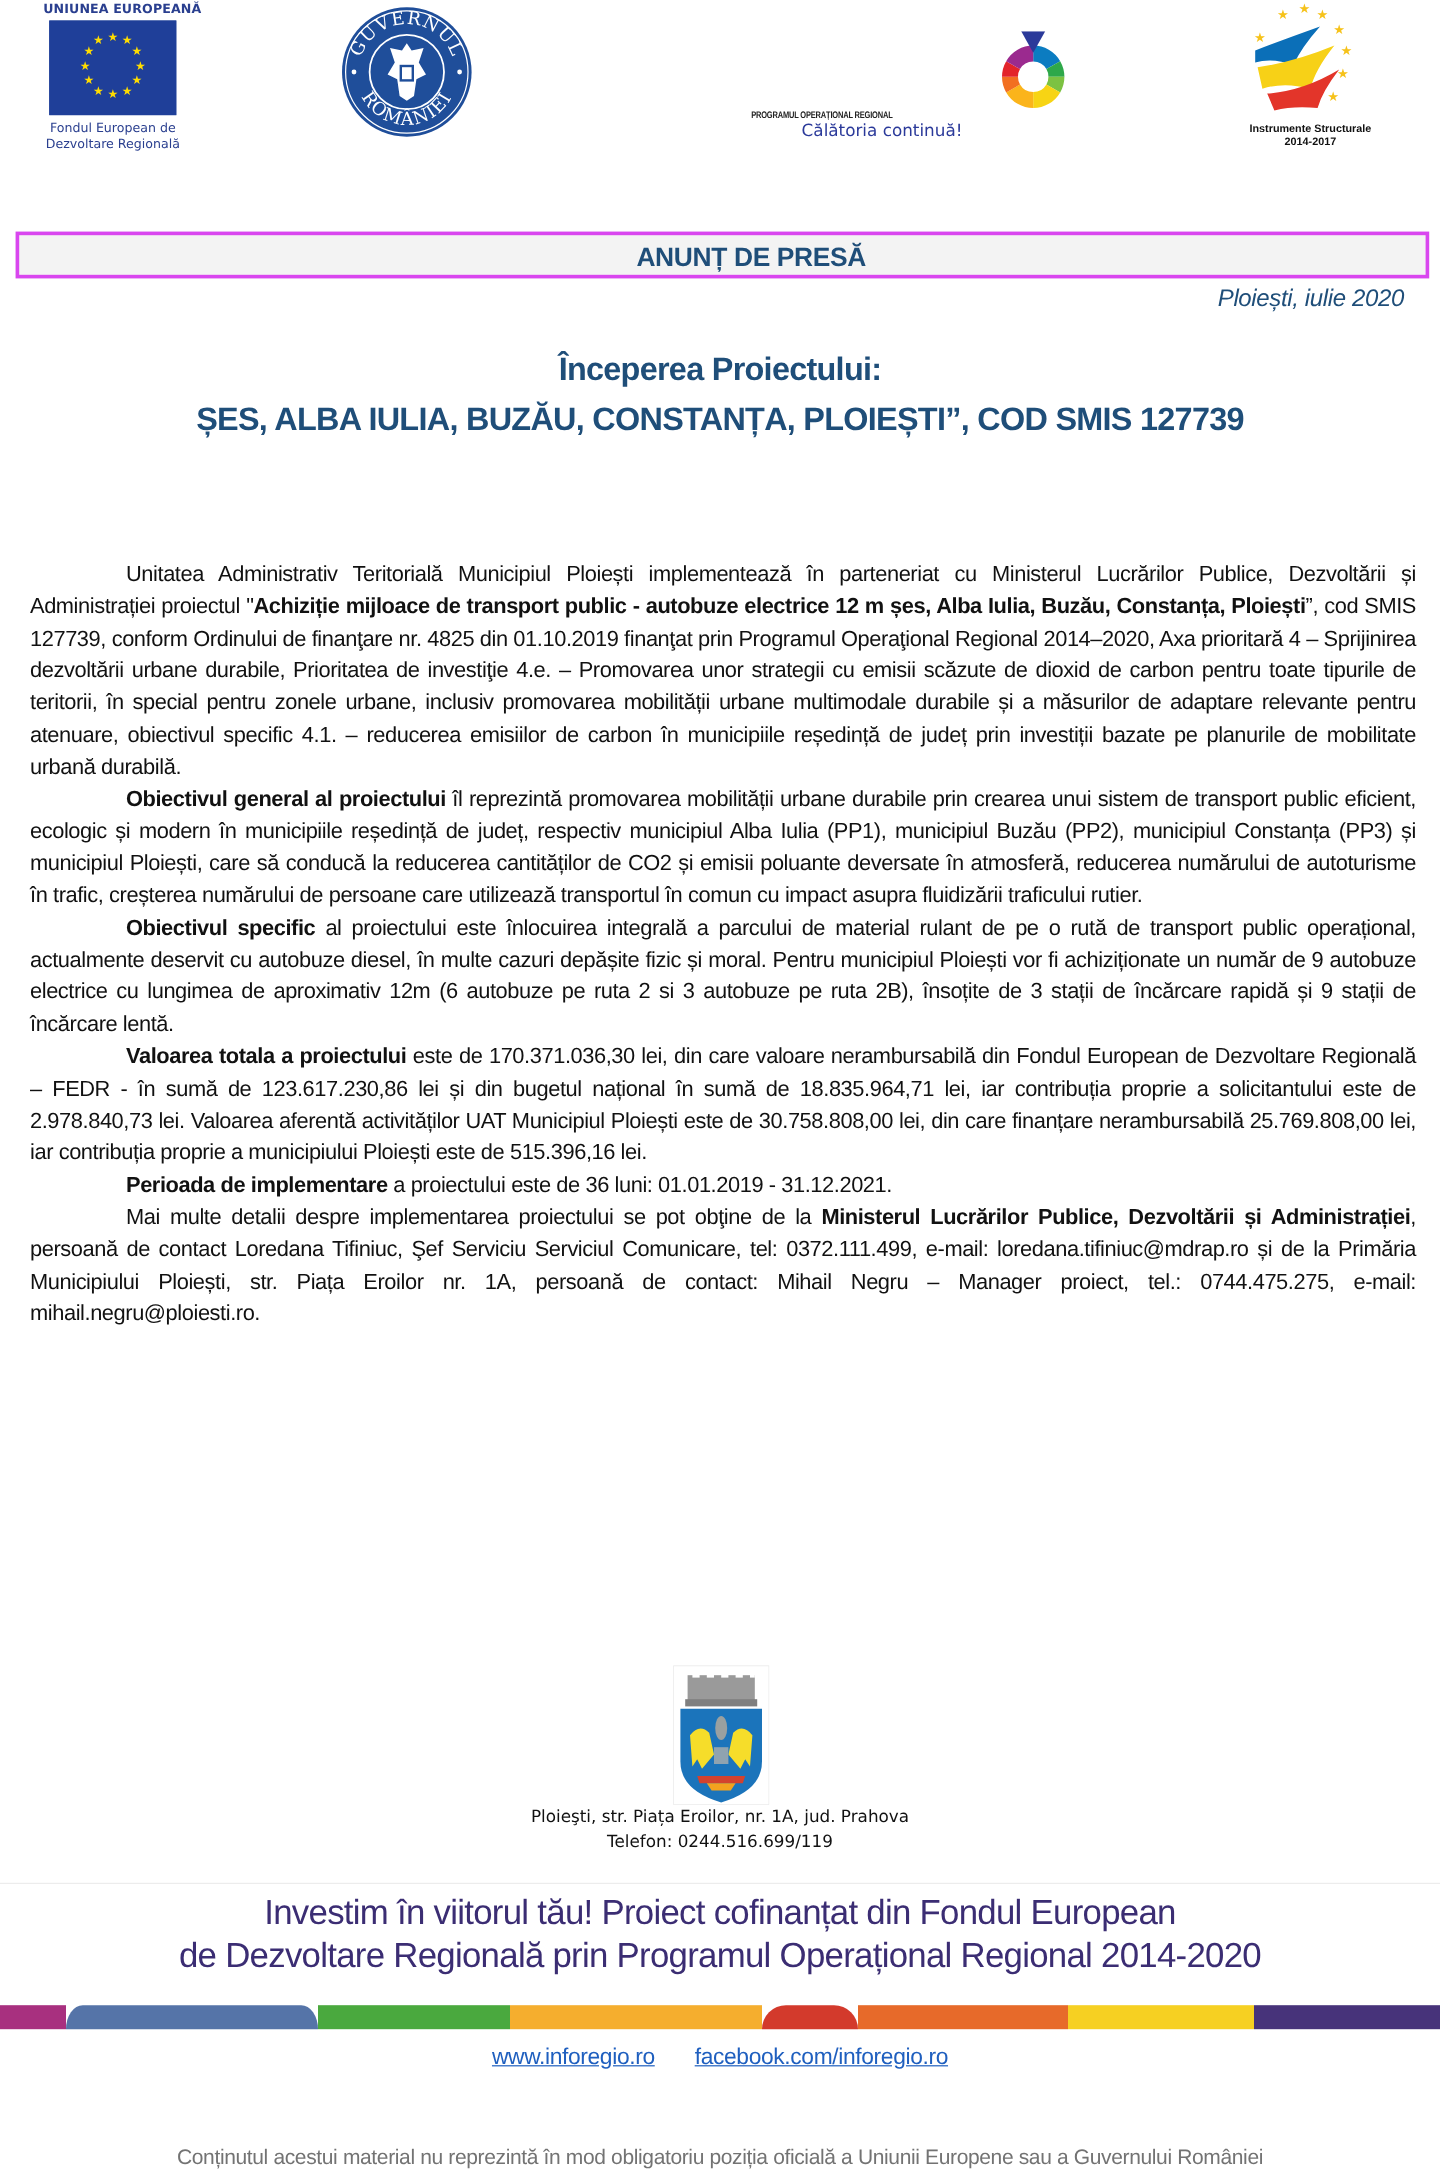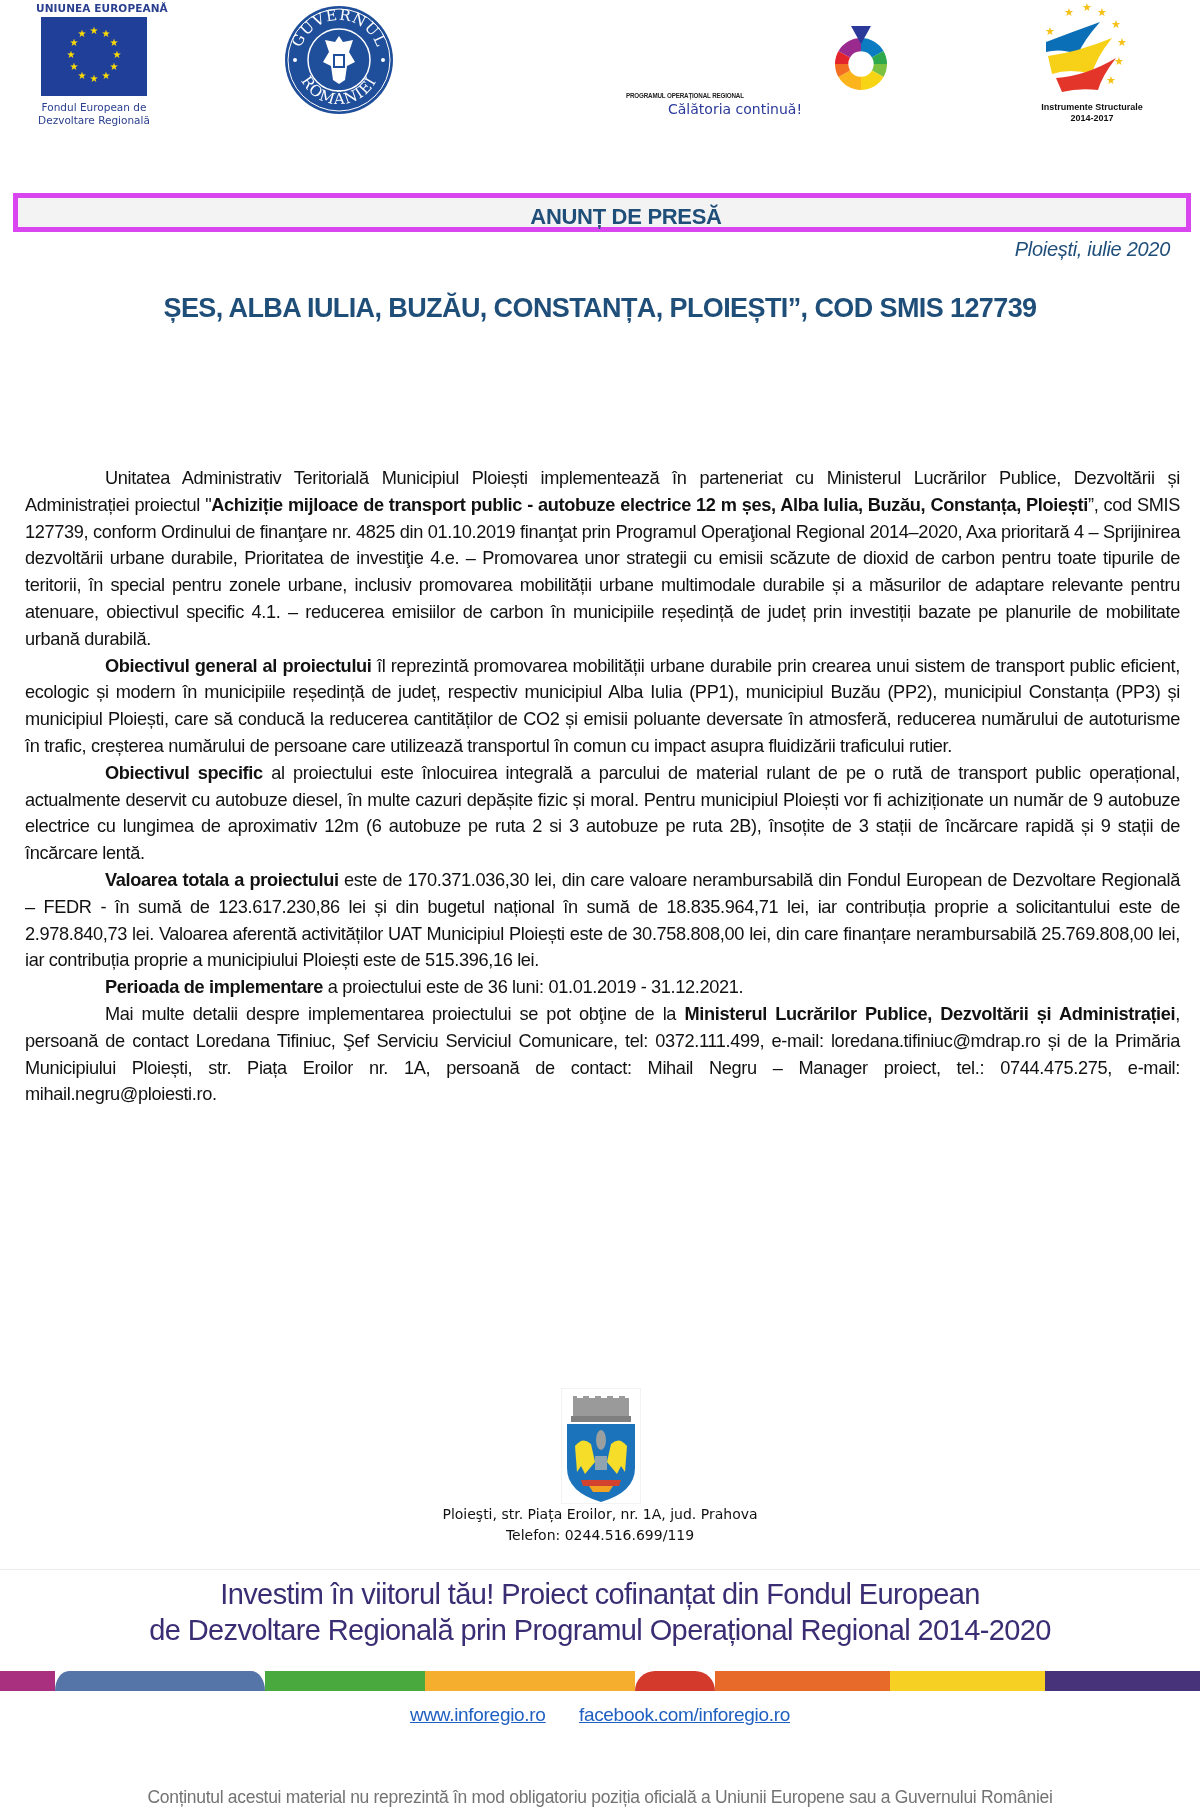--- a/index.html
+++ b/index.html
@@ -17,21 +17,21 @@
 
   .regio-logo { left: 626px; top: 8px; width: 264px; height: 110px; }
   .regio-word { position: absolute; left: 0; top: 0; font-family: "DejaVu Sans", sans-serif; font-weight: bold; font-size: 82px; color: #2b3a9a; letter-spacing: -6px; line-height: 82px; }
   .regio-prog { position: absolute; left: 0; top: 83px; font-family: "Liberation Sans", sans-serif; font-size: 8px; font-weight: bold; color: #222; letter-spacing: -0.2px; white-space: nowrap; transform: scaleX(0.78); transform-origin: left; }
   .regio-tag { position: absolute; left: 42px; top: 93px; font-family: "DejaVu Sans", sans-serif; font-size: 14px; color: #2b3a9a; white-space: nowrap; }
 
   .is-logo { left: 1022px; top: 2px; width: 140px; height: 126px; }
   .is-text { position: absolute; left: 0; top: 100px; width: 140px; text-align: center; font-size: 9px; font-weight: bold; line-height: 11px; color: #111; }
 
   
-  .banner { position: absolute; left: 13px; top: 193px; width: 1178px; height: 39px; background: #f3f3f3; border: 5px solid #d946ef; text-align: center; padding-left: 48px; }
+  .banner { position: absolute; left: 13px; top: 193px; width: 1178px; height: 39px; background: #f3f3f3; border: 3px solid #d946ef; text-align: center; padding-left: 48px; }
   .banner span { font-size: 22px; font-weight: bold; color: #1f4e79; line-height: 37px; letter-spacing: -0.3px; }
 
   .date { position: absolute; right: 30px; top: 238px; font-size: 20px; font-style: italic; font-weight: normal; color: #1f4e79; letter-spacing: -0.3px; }
 
   .title { position: absolute; left: 0; top: 288px; width: 1200px; text-align: center; color: #1f4e79; font-weight: bold; font-size: 27px; line-height: 41px; letter-spacing: -0.6px; }
 
   
   .body { position: absolute; left: 25px; top: 465px; width: 1155px; font-size: 18.2px; line-height: 26.8px; color: #111; text-align: justify; letter-spacing: -0.35px; }
   .body p { text-indent: 80px; }
   .body b { font-weight: bold; }
@@ -136,20 +136,21 @@
   </div>
 </div>
 
 <div class="banner">
   <span>ANUNȚ DE PRESĂ</span>
 </div>
 
 <div class="date">Ploiești, iulie 2020</div>
 
 <div class="title">
+  <div>Începerea Proiectului:</div>
   <div>ȘES, ALBA IULIA, BUZĂU, CONSTANȚA, PLOIEȘTI”, COD SMIS 127739</div>
 </div>
 
 <div class="body">
   <p><span>Unitatea Administrativ Teritorială Municipiul Ploiești implementează în parteneriat cu Ministerul Lucrărilor Publice, Dezvoltării și Administrației proiectul "</span><b>Achiziție mijloace de transport public - autobuze electrice 12 m șes, Alba Iulia, Buzău, Constanța, Ploiești</b><span>”, cod SMIS 127739, conform Ordinului de finanţare nr. 4825 din 01.10.2019 finanţat prin Programul Operaţional Regional 2014–2020, Axa prioritară 4 – Sprijinirea dezvoltării urbane durabile, Prioritatea de investiţie 4.e. – Promovarea unor strategii cu emisii scăzute de dioxid de carbon pentru toate tipurile de teritorii, în special pentru zonele urbane, inclusiv promovarea mobilității urbane multimodale durabile și a măsurilor de adaptare relevante pentru atenuare,  obiectivul specific 4.1. – reducerea emisiilor de carbon în municipiile reședință de județ prin investiții bazate pe planurile de mobilitate urbană durabilă.</span></p>
   <p><b>Obiectivul general al proiectului</b><span> îl reprezintă promovarea mobilității urbane durabile prin crearea unui sistem de transport public eficient, ecologic și modern în municipiile reședință de județ, respectiv municipiul Alba Iulia (PP1), municipiul Buzău (PP2), municipiul Constanța (PP3) și municipiul Ploiești, care să conducă la reducerea cantităților de CO2 și emisii poluante deversate în atmosferă, reducerea numărului de autoturisme în trafic, creșterea numărului de persoane care utilizează transportul în comun cu impact asupra fluidizării traficului rutier.</span></p>
   <p><b>Obiectivul specific</b><span> al proiectului este înlocuirea integrală a parcului de material rulant de pe o rută de transport public operațional, actualmente deservit cu autobuze diesel, în multe cazuri depășite fizic și moral. Pentru municipiul Ploiești vor fi achiziționate un număr de 9 autobuze electrice cu lungimea de aproximativ 12m (6 autobuze pe ruta 2 si 3 autobuze pe ruta 2B), însoțite de 3 stații de încărcare rapidă și 9 stații de încărcare lentă.</span></p>
   <p><b>Valoarea totala a proiectului</b><span> este de 170.371.036,30 lei, din care valoare nerambursabilă din Fondul European de Dezvoltare Regională – FEDR - în sumă de 123.617.230,86 lei și din bugetul național în sumă de 18.835.964,71 lei, iar contribuția proprie a solicitantului este de 2.978.840,73 lei. Valoarea aferentă activităților UAT Municipiul Ploiești este de 30.758.808,00 lei, din care finanțare nerambursabilă 25.769.808,00 lei, iar contribuția proprie a municipiului Ploiești este de 515.396,16 lei.</span></p>
   <p><b>Perioada de implementare</b><span> a proiectului este de 36 luni: 01.01.2019 - 31.12.2021.</span></p>
   <p><span>Mai multe detalii despre implementarea proiectului se pot obţine de la </span><b>Ministerul Lucrărilor Publice, Dezvoltării și Administrației</b><span>, persoană de contact Loredana Tifiniuc, Şef Serviciu Serviciul Comunicare, tel: 0372.111.499, e-mail: loredana.tifiniuc@mdrap.ro și de la Primăria Municipiului Ploiești, str. Piața Eroilor nr. 1A, persoană de contact: Mihail Negru – Manager proiect, tel.: 0744.475.275, e-mail: mihail.negru@ploiesti.ro.</span></p>

